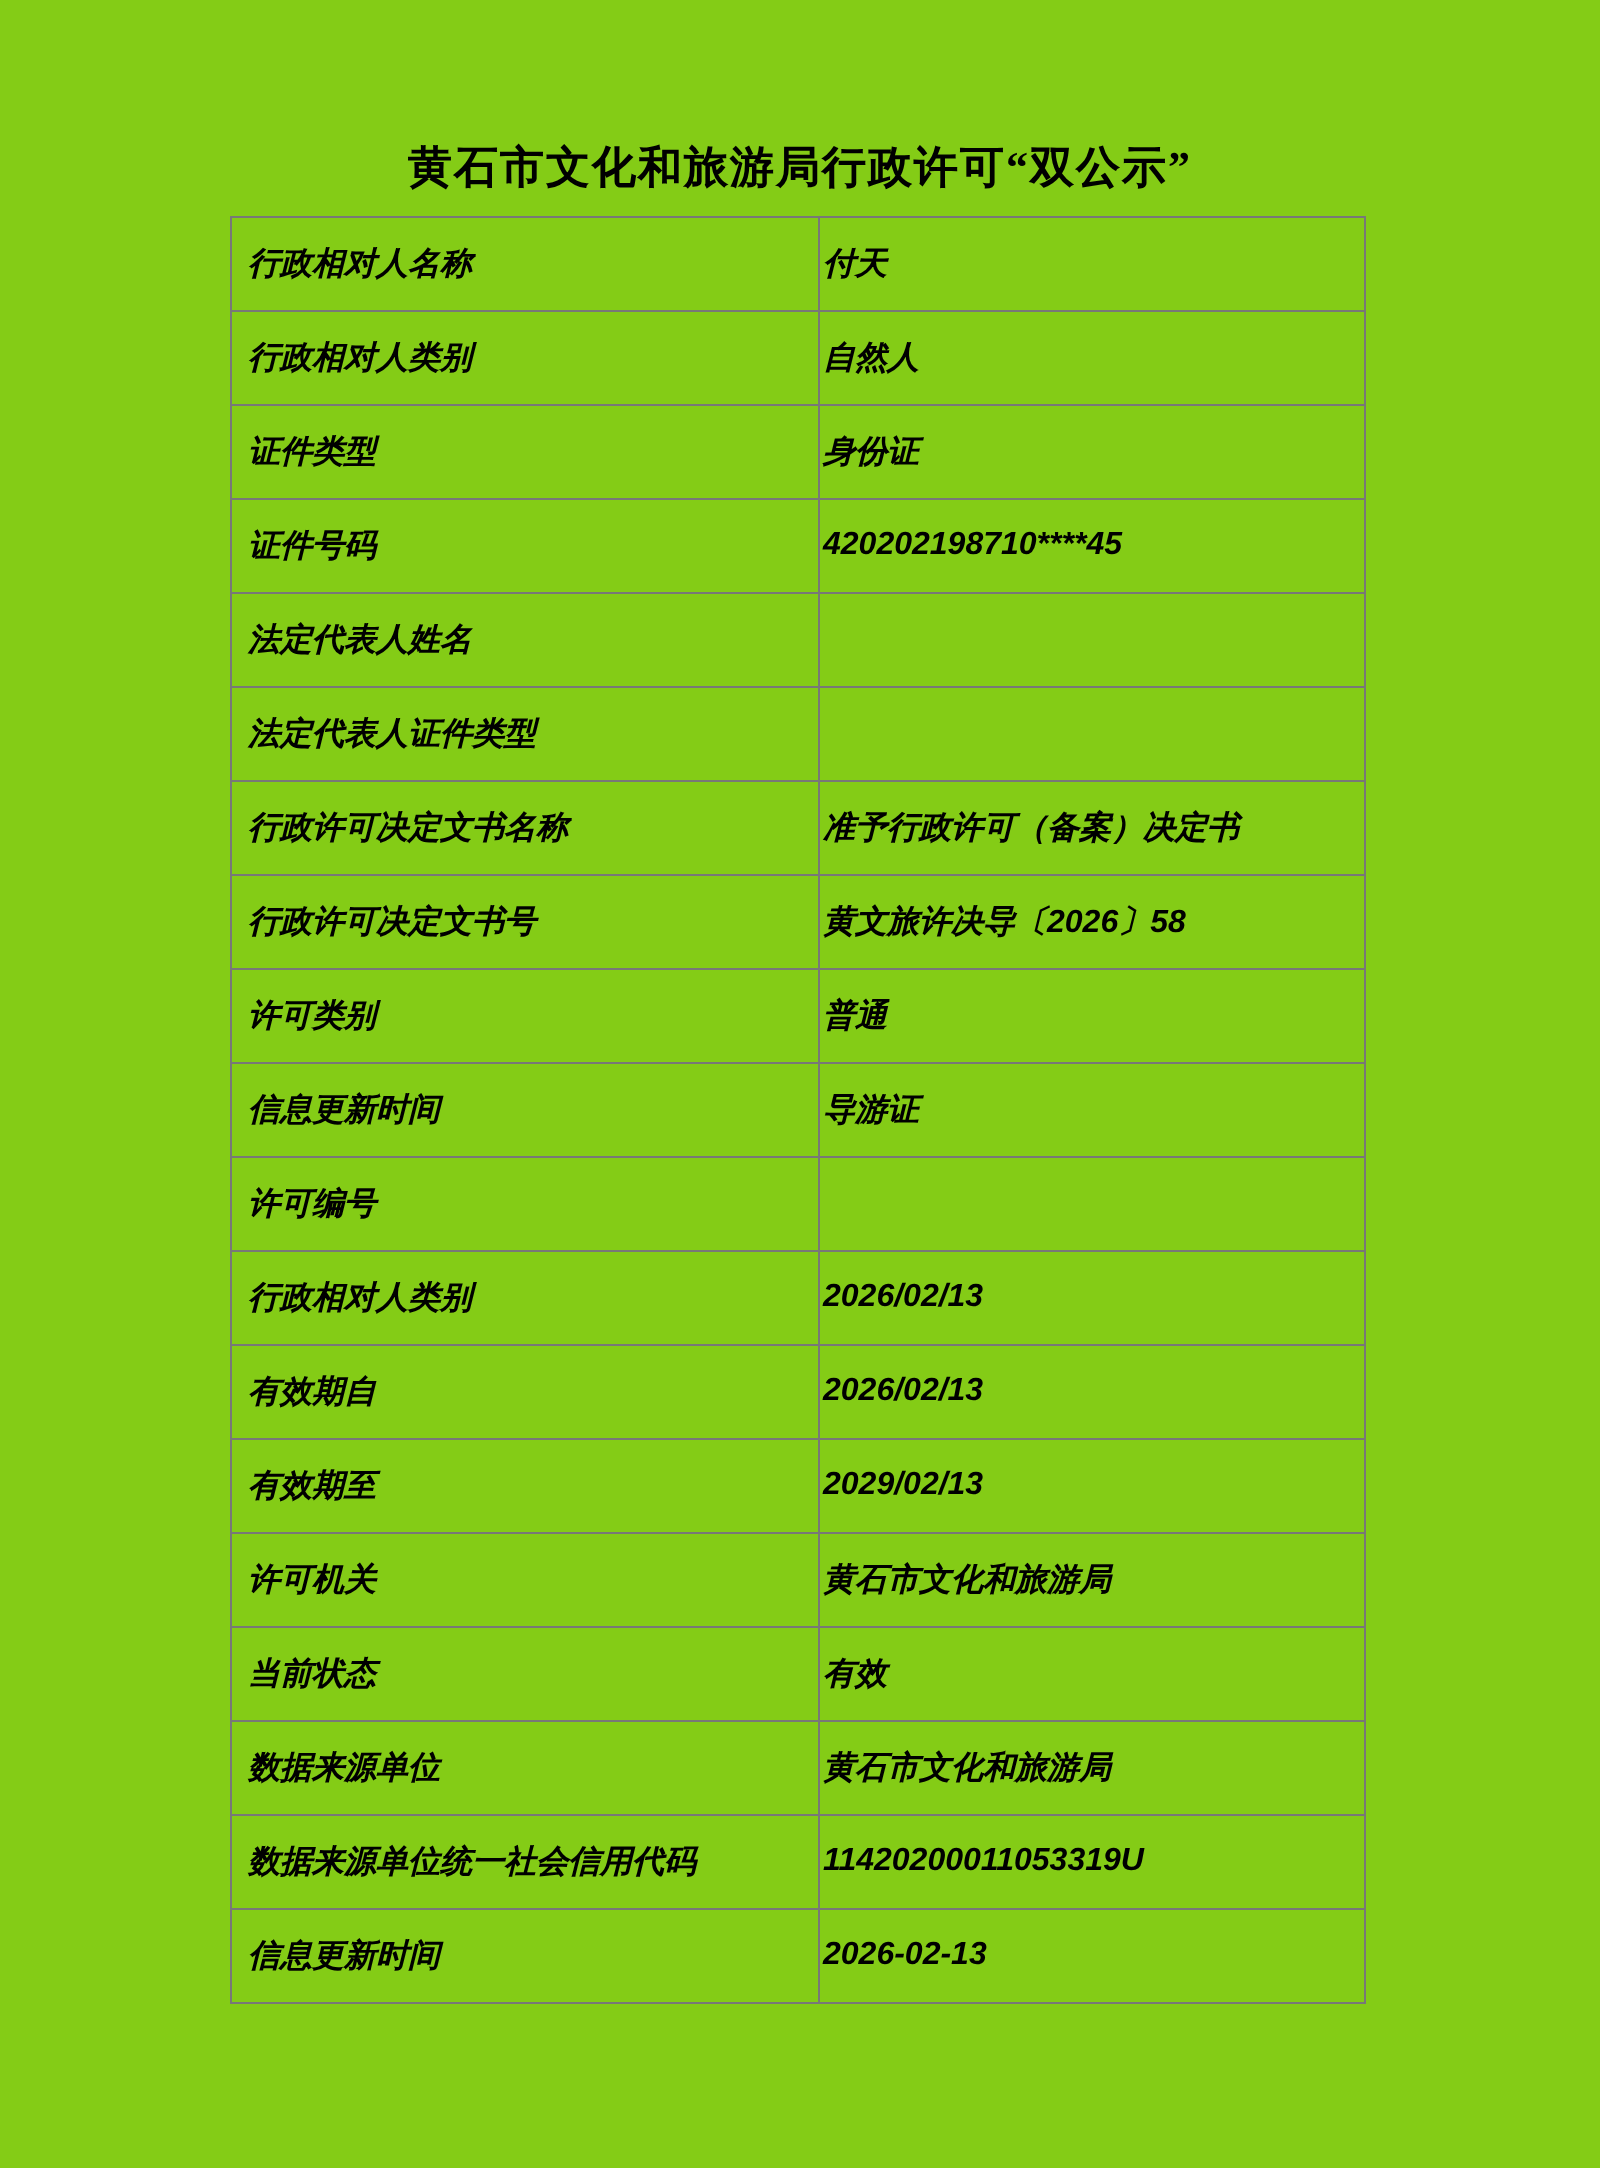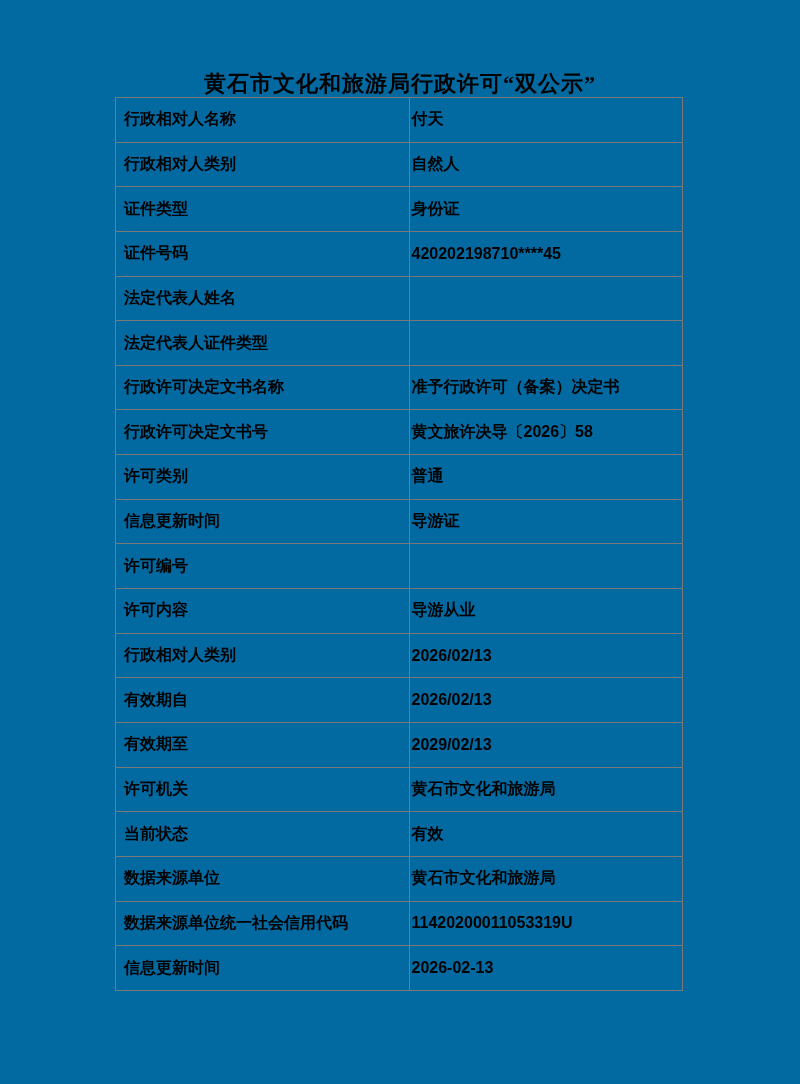--- a/index.html
+++ b/index.html
@@ -4,46 +4,47 @@
 <style>
   html, body {
     margin: 0;
     padding: 0;
     background: #ffffff;
   }
   .page {
     position: relative;
     width: 800px;
     height: 1084px;
-    background: #0369a1;
+    background: #84cc16;
     overflow: hidden;
     font-family: "Liberation Sans", sans-serif;
     color: #000000;
   }
   .title {
     position: absolute;
     top: 69px;
     left: 0;
     width: 100%;
     text-align: center;
     font-family: "Liberation Serif", serif;
     font-size: 22px;
     font-weight: bold;
     letter-spacing: 1px;
     color: #000000;
     white-space: nowrap;
   }
   table.permit-table {
     position: absolute;
     left: 115px;
-    top: 97px;
+    top: 108px;
     width: 568px;
     height: 894px;
     border-collapse: collapse;
     table-layout: fixed;
+    font-style: italic;
   }
   table.permit-table td {
     border: 1.5px solid #787878;
     font-size: 16px;
     font-weight: bold;
     color: #000000;
     overflow: hidden;
     white-space: nowrap;
     vertical-align: middle;
   }
@@ -103,24 +104,20 @@
   </tr>
         <tr>
     <td class="label-cell">信息更新时间</td>
     <td class="value-cell">导游证</td>
   </tr>
         <tr>
     <td class="label-cell">许可编号</td>
     <td class="value-cell"></td>
   </tr>
         <tr>
-    <td class="label-cell">许可内容</td>
-    <td class="value-cell">导游从业</td>
-  </tr>
-        <tr>
     <td class="label-cell">行政相对人类别</td>
     <td class="value-cell">2026/02/13</td>
   </tr>
         <tr>
     <td class="label-cell">有效期自</td>
     <td class="value-cell">2026/02/13</td>
   </tr>
         <tr>
     <td class="label-cell">有效期至</td>
     <td class="value-cell">2029/02/13</td>

